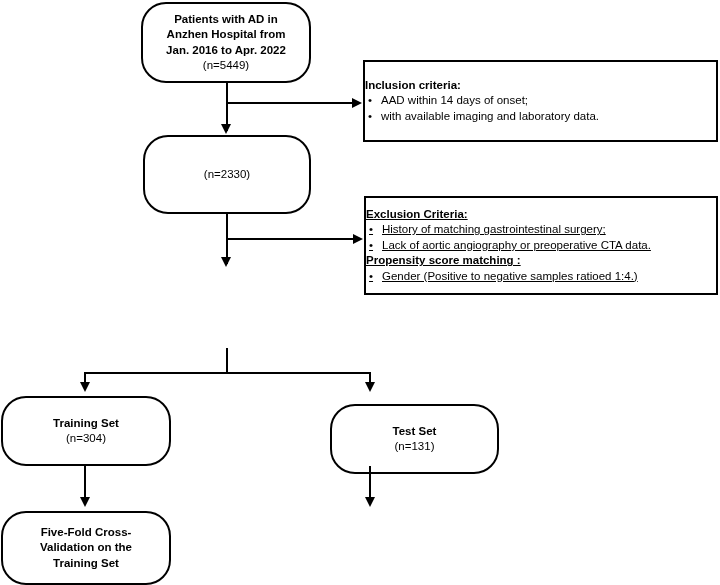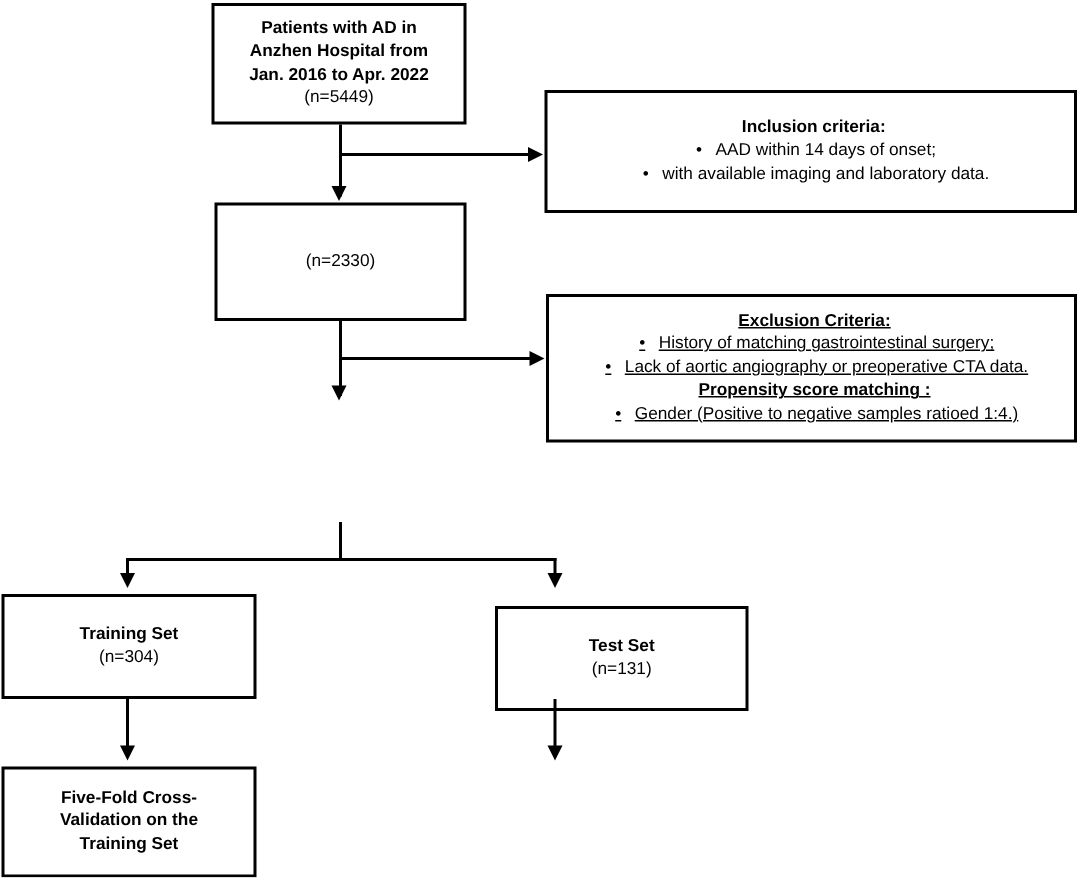--- a/index.html
+++ b/index.html
@@ -27,25 +27,25 @@
     box-sizing: border-box;
     border: 2.5px solid #000000;
     background: #ffffff;
     display: flex;
     flex-direction: column;
     justify-content: center;
   }
   .node.centered {
     align-items: center;
     text-align: right;
+    border-radius: 25px;
   }
   .node.lefted {
-    align-items: center;
+    align-items: flex-start;
     text-align: left;
-    padding-left: 12px;
     padding-right: 8px;
   }
 
   .line {
     display: block;
     font-size: 11.5px;
     line-height: 15.5px;
     white-space: pre;
   }
   .line.b { font-weight: bold; }

